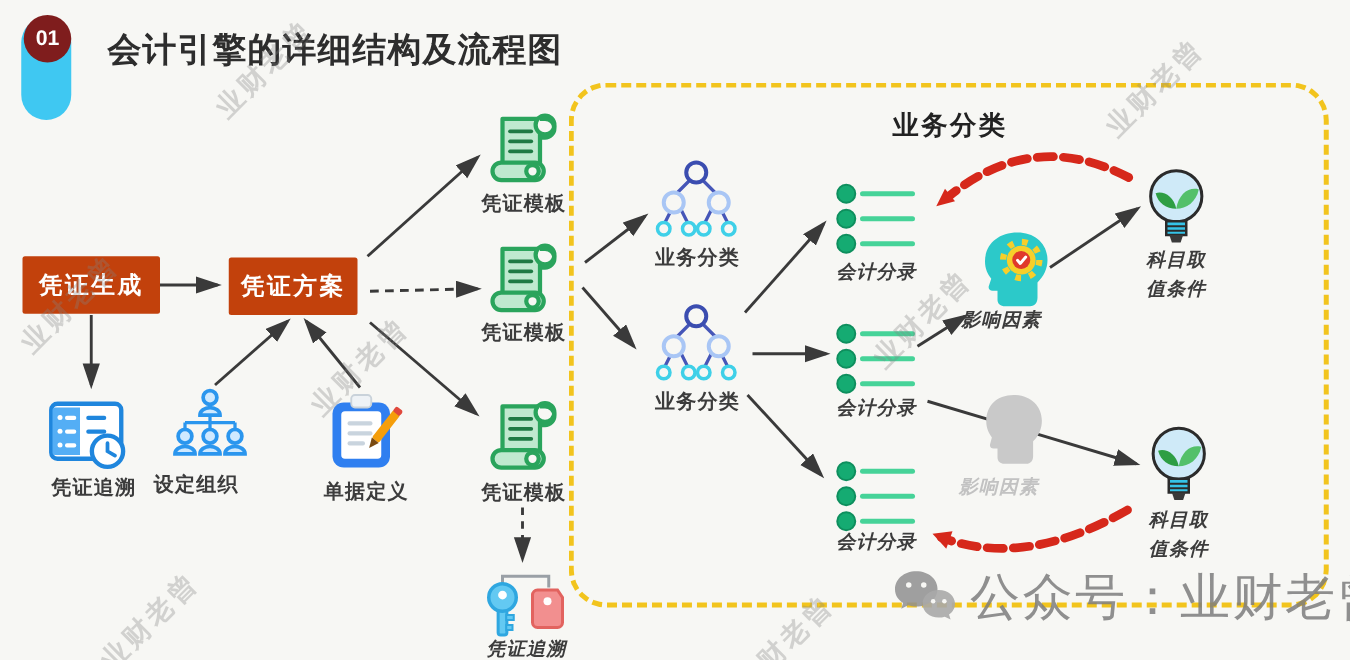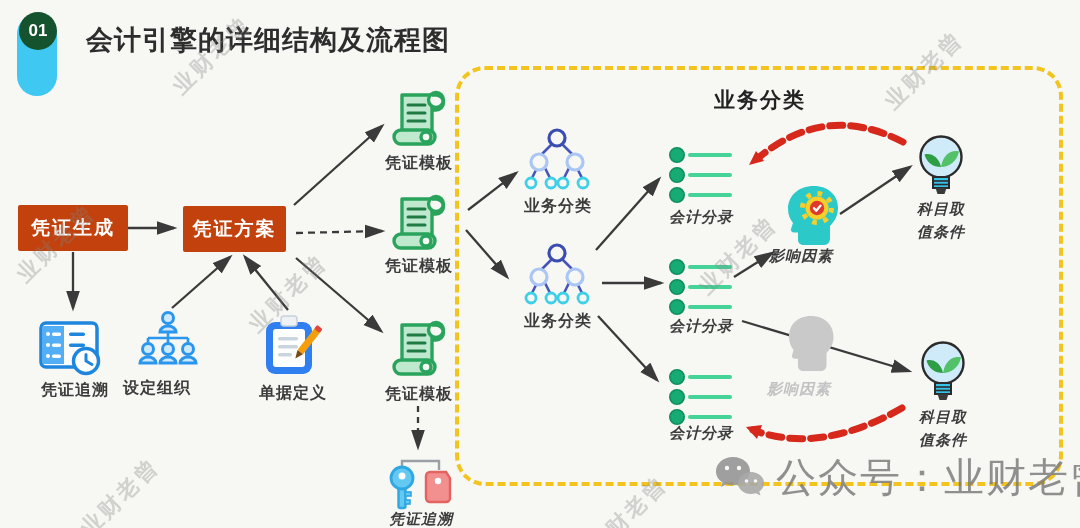--- a/index.html
+++ b/index.html
@@ -4,21 +4,21 @@
 <style>
   html,body{margin:0;padding:0;}
   body{
     width:1080px;height:528px;position:relative;overflow:hidden;
     background:#f7f7f4;
     font-family:"Liberation Sans","DejaVu Sans",sans-serif;
   }
   .abs{position:absolute;}
   
   .badge-pill{left:17px;top:14px;width:40px;height:82px;border-radius:20px;background:#3fc8f2;z-index:3;}
-  .badge-circle{left:19px;top:12px;width:38px;height:38px;border-radius:50%;background:#14532d;
+  .badge-circle{left:19px;top:12px;width:38px;height:38px;border-radius:50%;background:#7f1d1d;
     color:#fff;font-weight:bold;font-size:17px;display:flex;align-items:center;justify-content:center;z-index:4;}
   .page-title{left:86px;top:22px;font-size:27px;font-weight:bold;color:#2d2d2d;letter-spacing:1px;z-index:3;}
   
   .node-box{background:#c2410c;color:#fff;font-weight:bold;font-size:19px;
     display:flex;align-items:center;justify-content:center;letter-spacing:2px;z-index:3;border-radius:2px;}
   
   .lbl{position:absolute;text-align:center;font-weight:bold;color:#3c3c3c;font-size:16px;z-index:3;letter-spacing:1px;}
   .lbl.small{font-size:15px;font-style:italic;}
   .lbl.gray{color:#c2c2c2;}
   .two-line{line-height:23px;}

